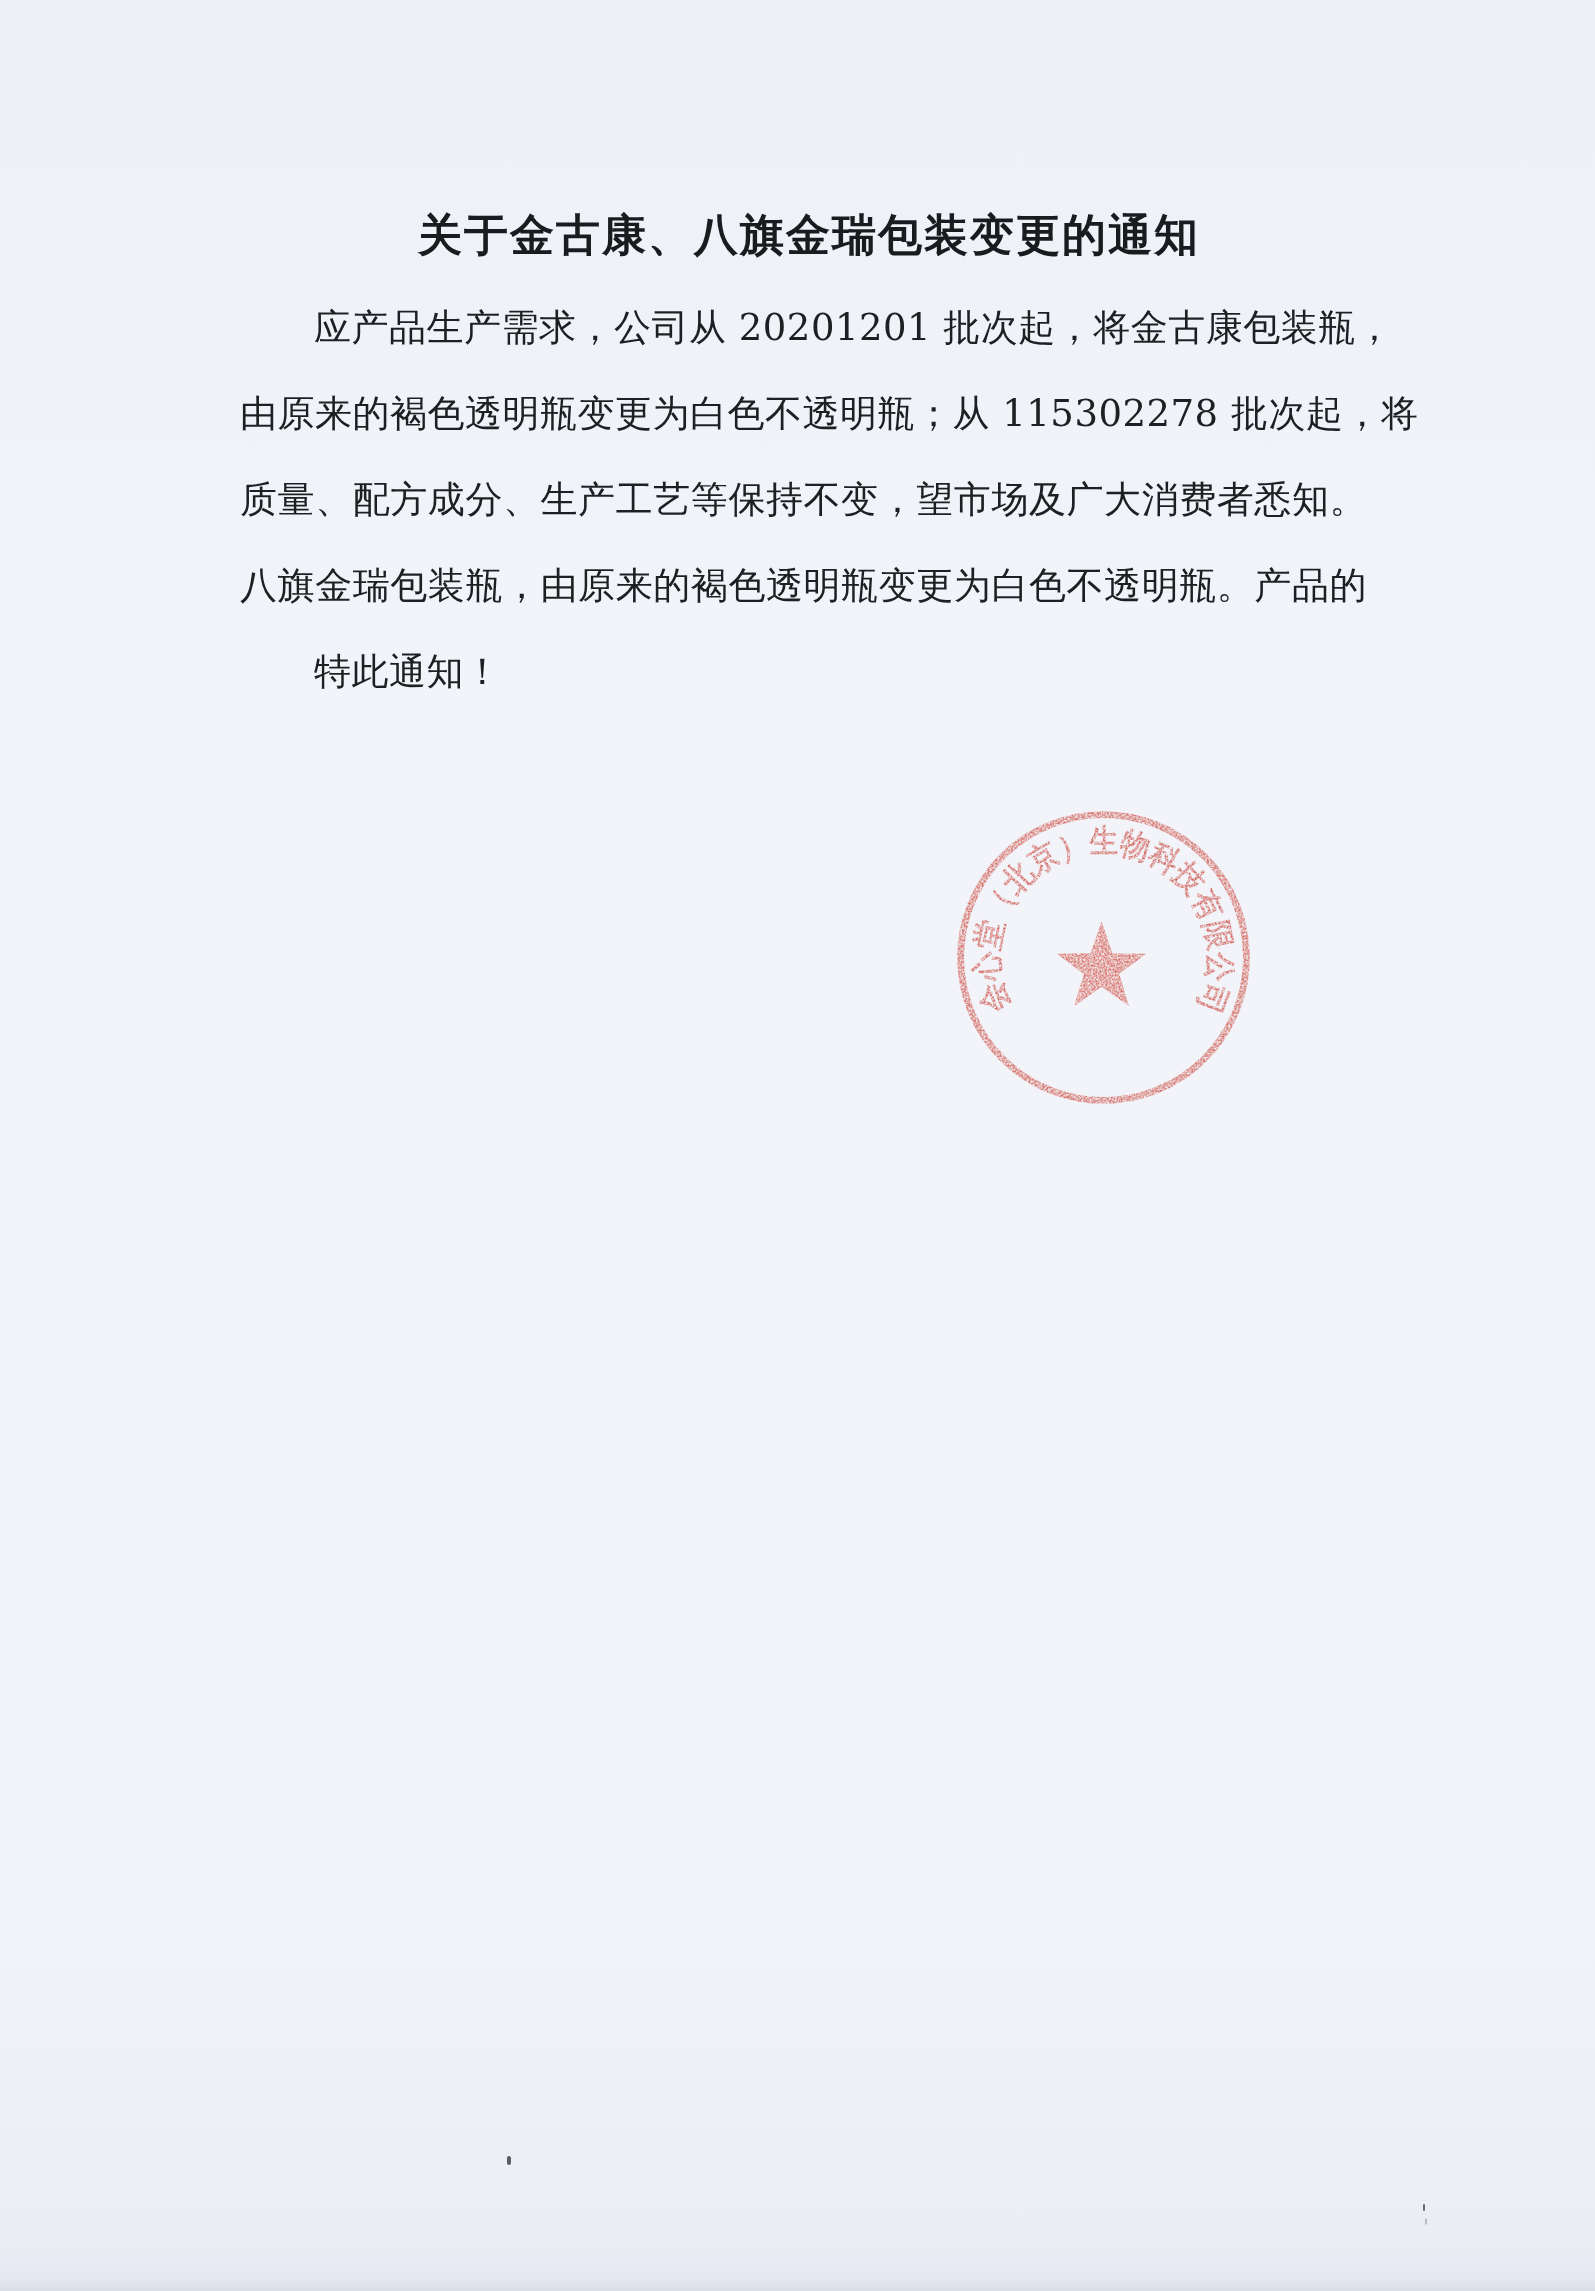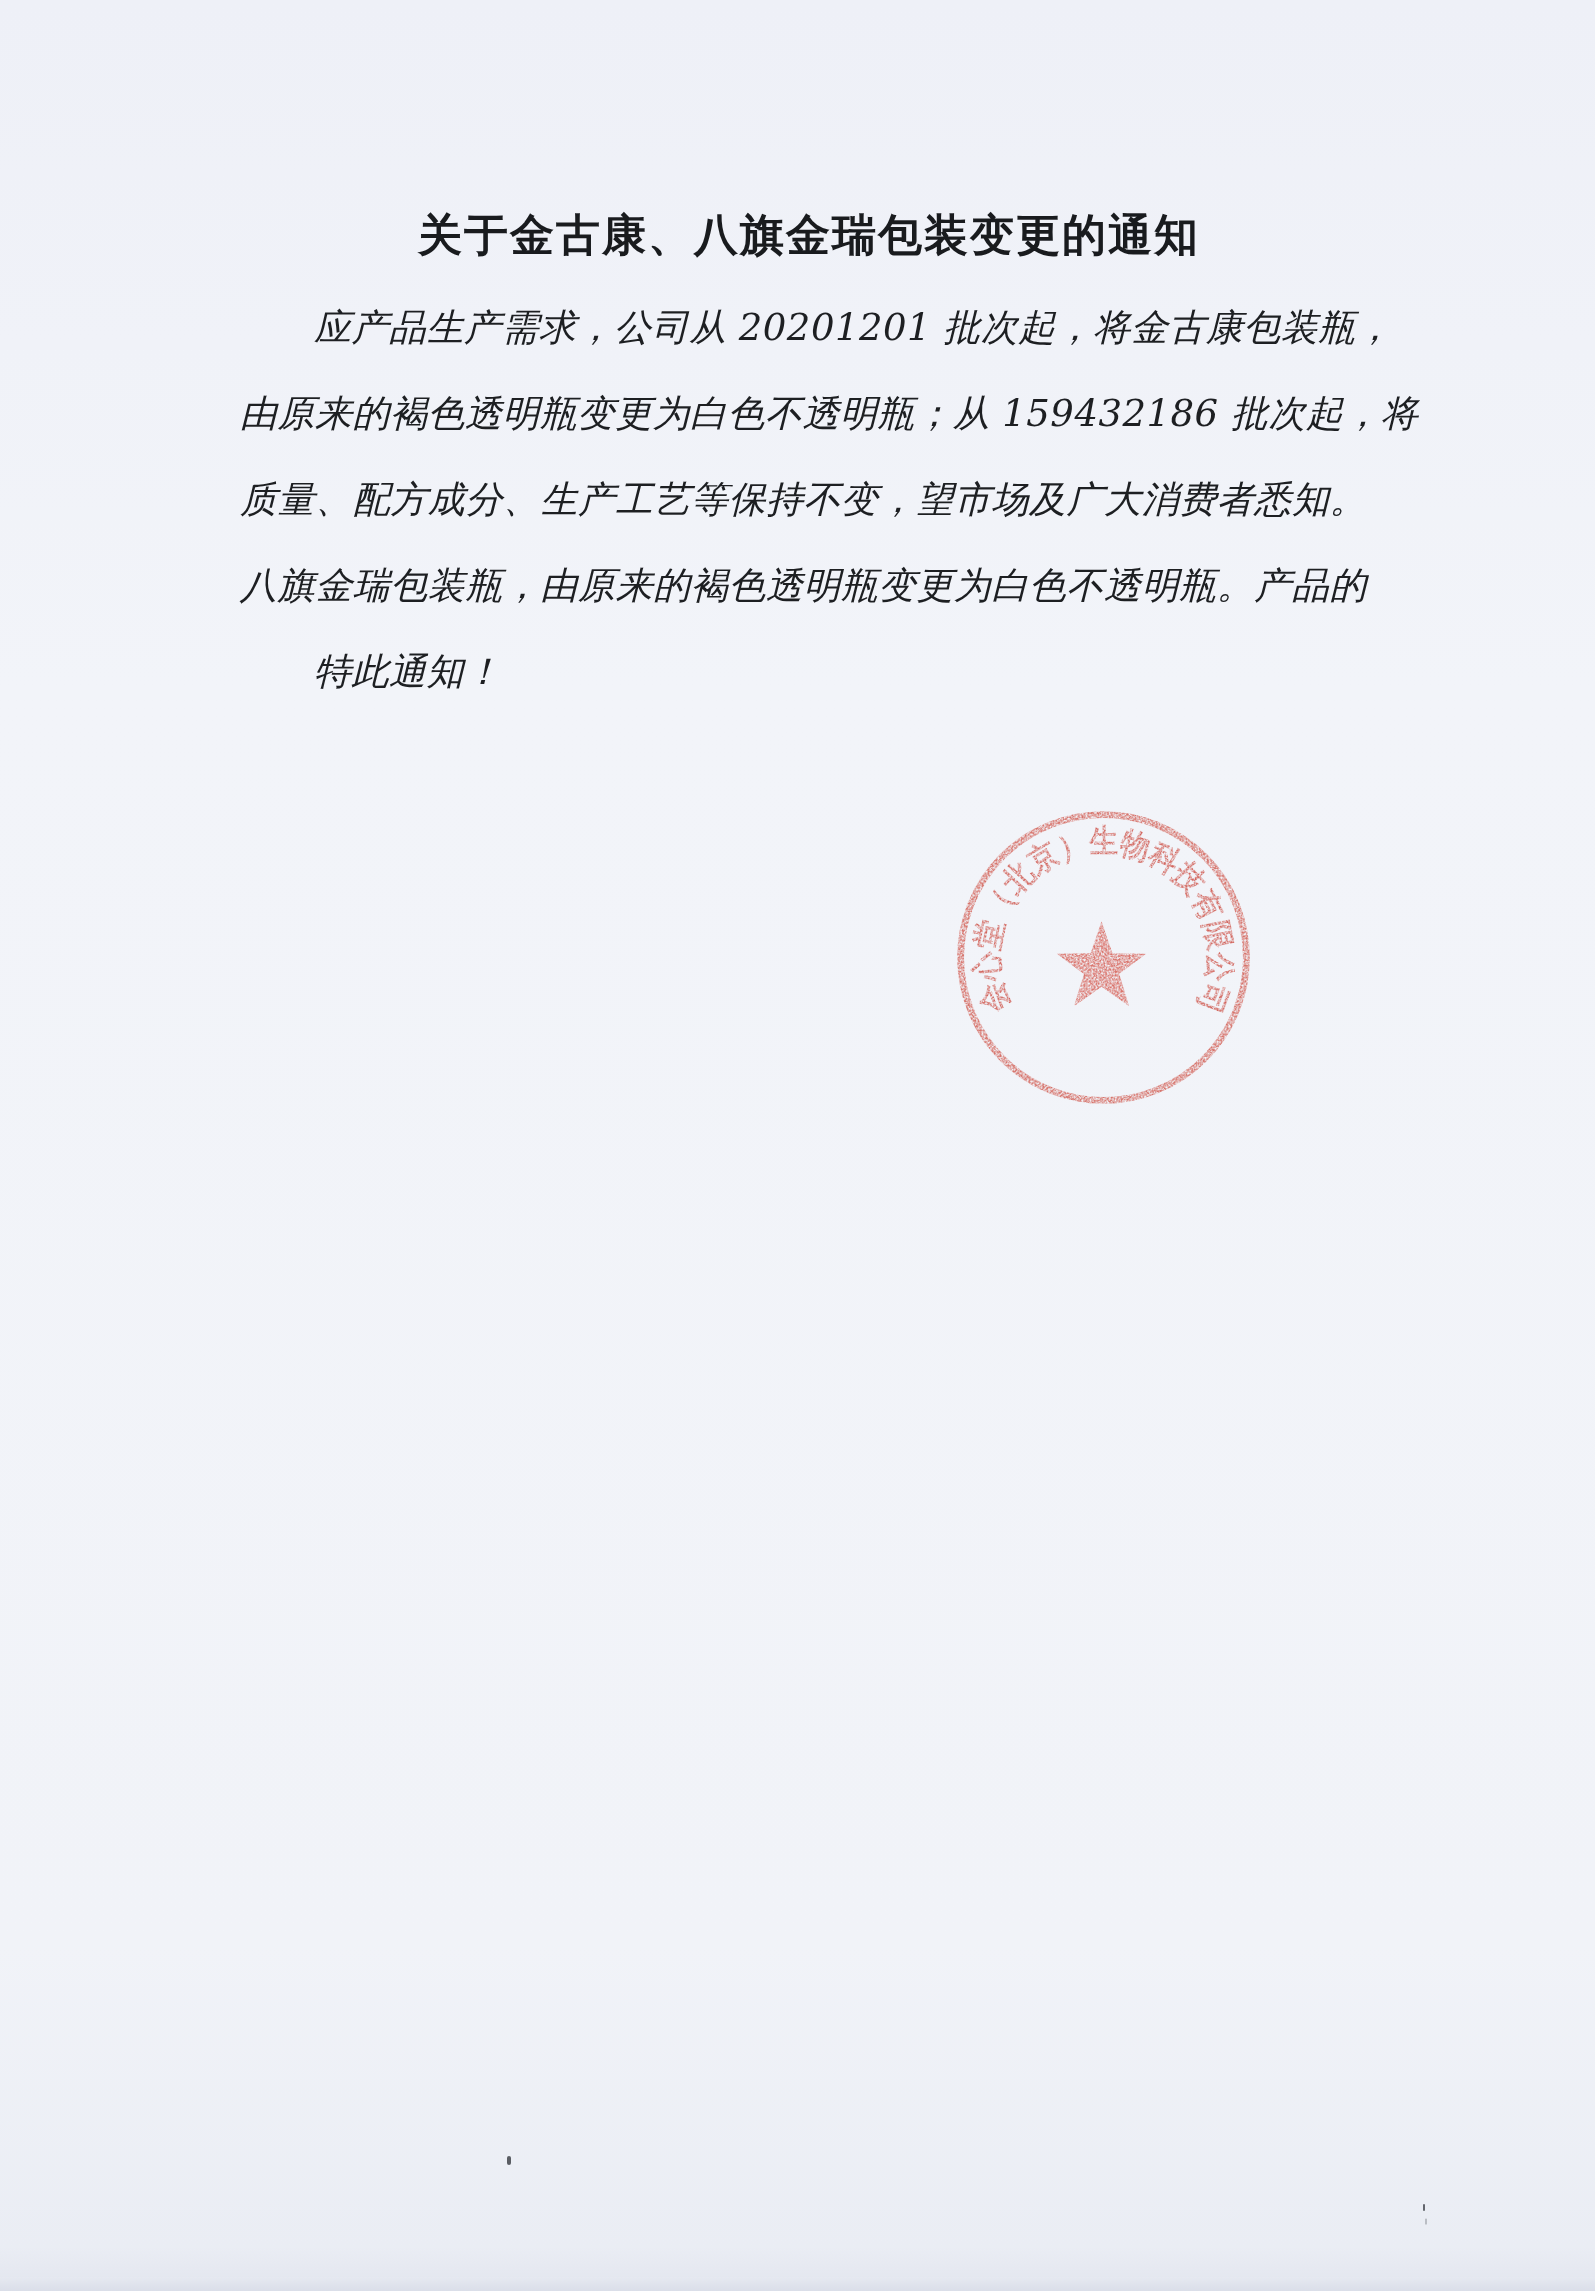--- a/index.html
+++ b/index.html
@@ -24,21 +24,20 @@
     font-weight:bold;
     letter-spacing:2px;
     color:#191b1e;
     line-height:53px;
   }
   .body-text{
     position:absolute;
     top:285px;
     left:240px;
     width:1127px;
-    font-style:italic;
   }
   .body-line{
     height:86px;
     line-height:86px;
     font-size:37px;
     color:#1d1f22;
     text-align:justify;
     text-align-last:justify;
     text-justify:inter-character;
     white-space:nowrap;
@@ -98,21 +97,21 @@
 </style>
 </head>
 <body>
 
 <div class="page">
 
   <div class="doc-title">关于金古康、八旗金瑞包装变更的通知</div>
 
   <div class="body-text">
     <div class="body-line first">应产品生产需求，公司从 20201201 批次起，将金古康包装瓶，</div>
-    <div class="body-line">由原来的褐色透明瓶变更为白色不透明瓶；从 159432186 批次起，将</div>
+    <div class="body-line">由原来的褐色透明瓶变更为白色不透明瓶；从 115302278 批次起，将</div>
     <div class="body-line">质量、配方成分、生产工艺等保持不变，望市场及广大消费者悉知。</div>
     <div class="body-line">八旗金瑞包装瓶，由原来的褐色透明瓶变更为白色不透明瓶。产品的</div>
     <div class="body-line closing">特此通知！</div>
   </div>
 
 
 
   <svg class="stamp" viewBox="-165 -165 330 330" xmlns="http://www.w3.org/2000/svg">
     <defs>
       <filter id="sealGrain" x="-20%" y="-20%" width="140%" height="140%">

